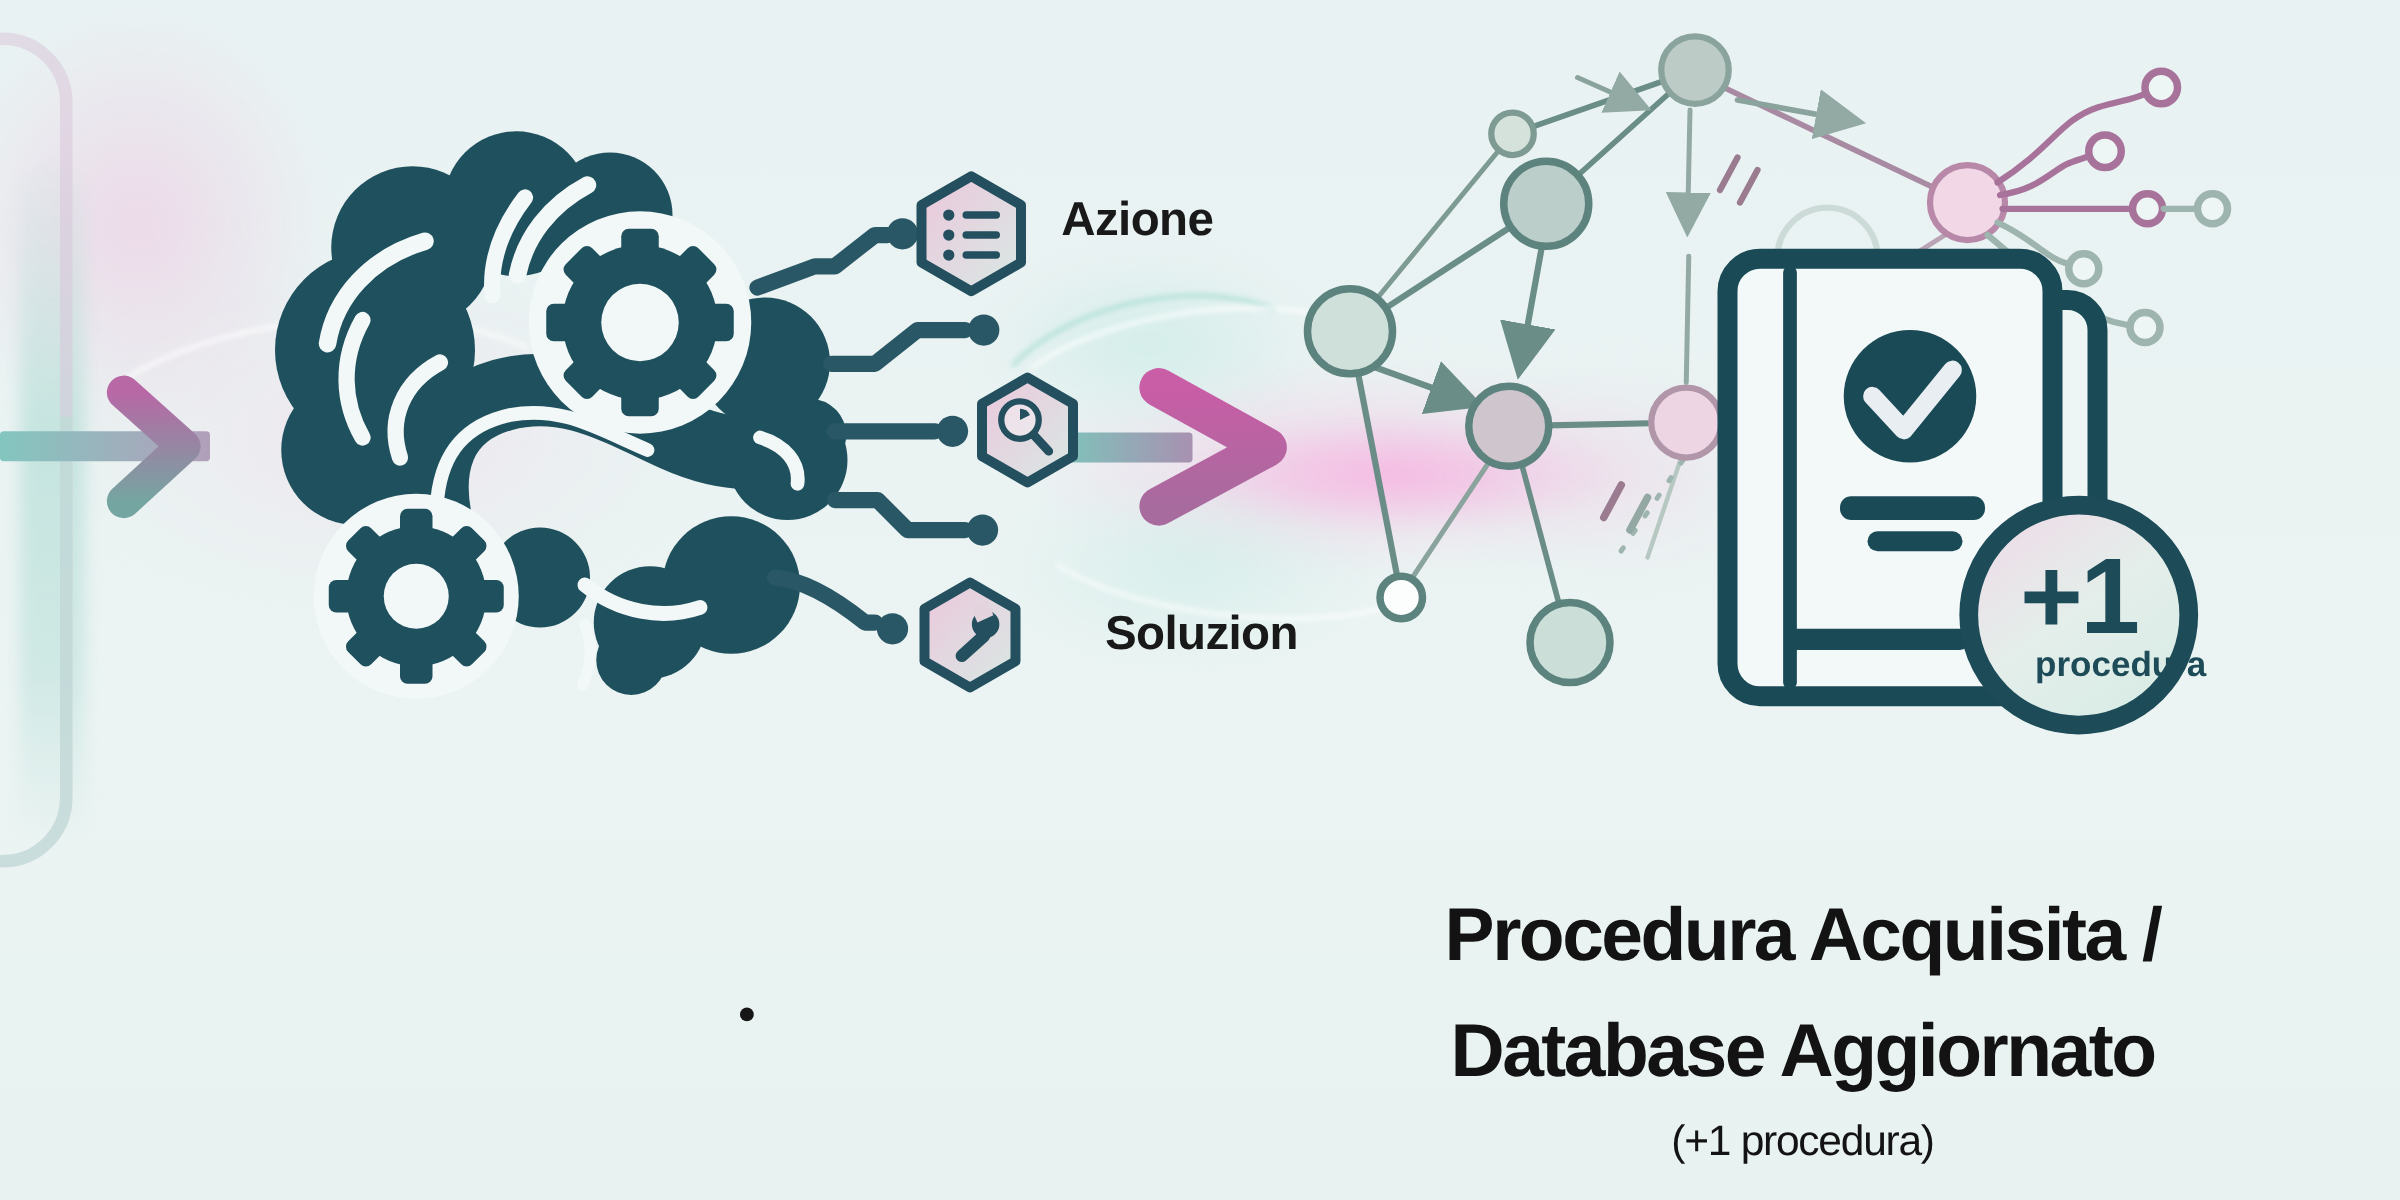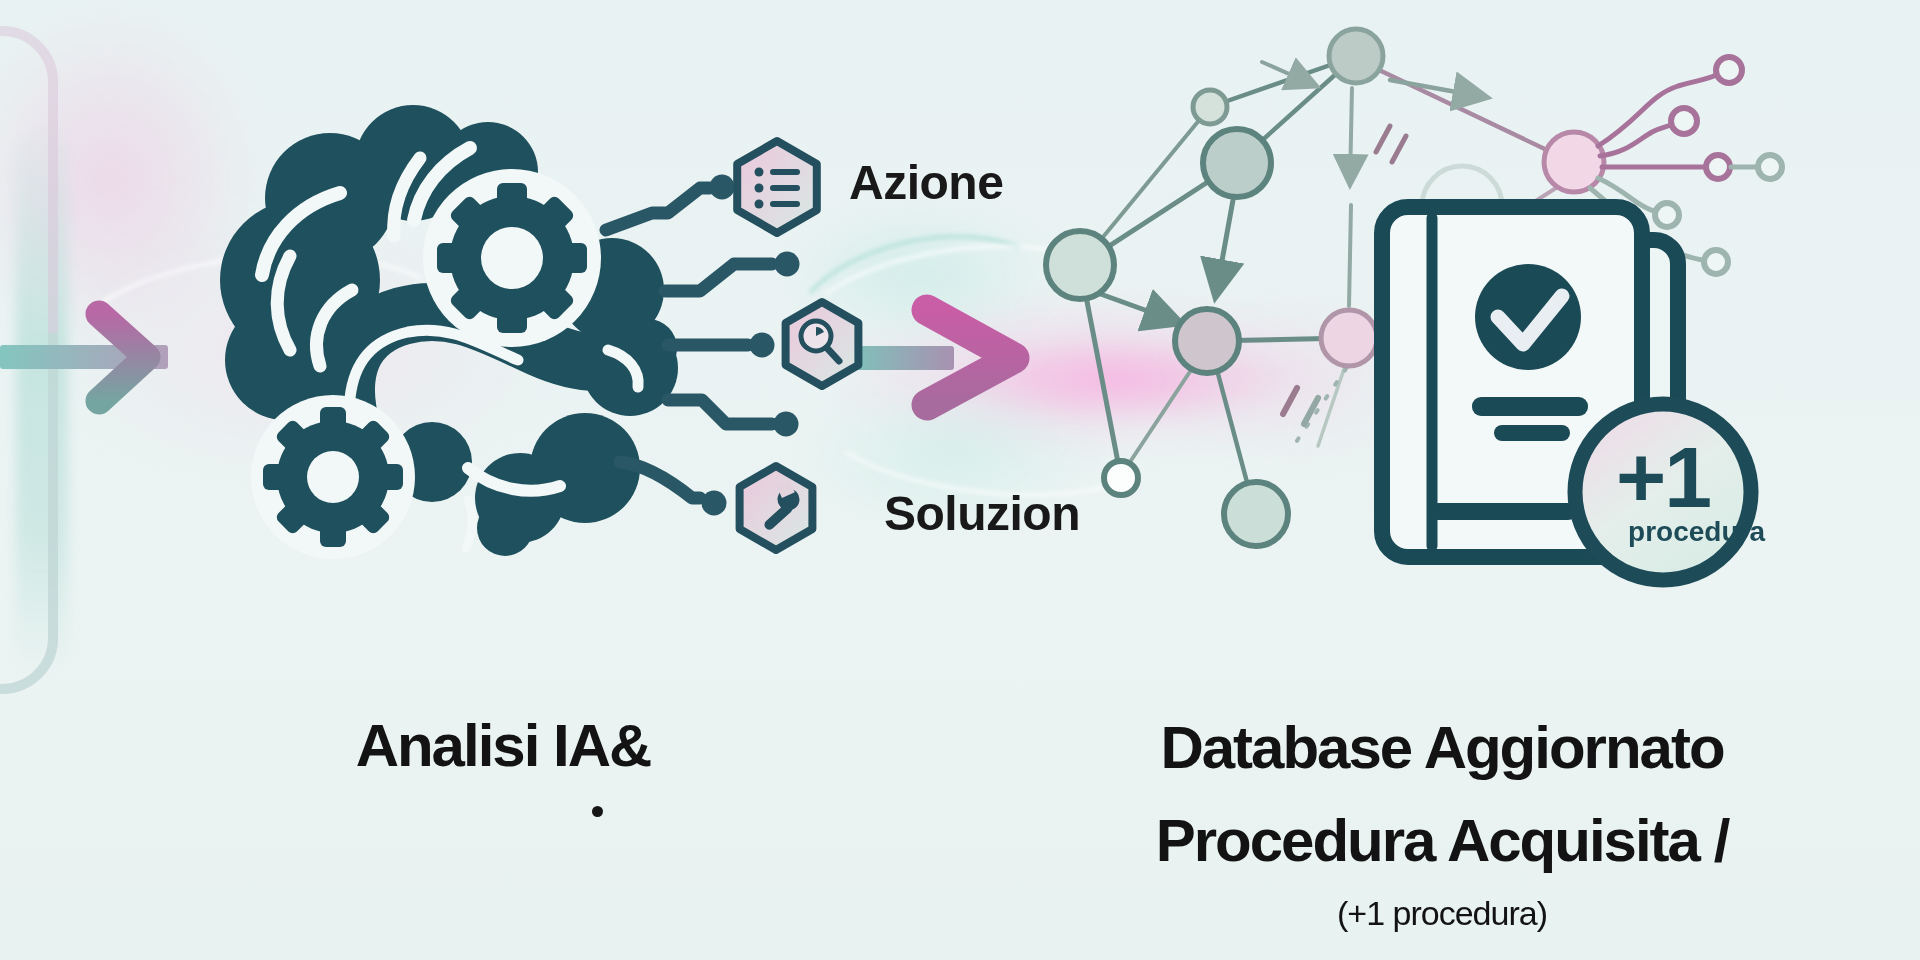--- a/index.html
+++ b/index.html
@@ -18,21 +18,21 @@
   .g-soft{left:1160px;top:290px;width:280px;height:180px;background:radial-gradient(ellipse at center,rgba(240,210,231,.35),rgba(240,210,231,0) 70%);filter:blur(14px);}
   .arc{position:absolute;border:3px solid transparent;border-radius:50%;pointer-events:none;filter:blur(2px);}
   .arc1{left:800px;top:248px;width:310px;height:120px;border-top-color:rgba(255,255,255,.85);transform:rotate(-8deg);}
   .arc2{left:820px;top:378px;width:330px;height:110px;border-bottom-color:rgba(255,255,255,.8);transform:rotate(6deg);}
   .arc3{left:60px;top:255px;width:400px;height:170px;border-top-color:rgba(255,255,255,.8);transform:rotate(-5deg);}
   .arc4{left:786px;top:238px;width:270px;height:150px;border-top-color:rgba(175,222,214,.8);transform:rotate(-12deg);border-width:4px;}
   .panel-edge{position:absolute;left:-54px;top:26px;width:92px;height:648px;border:10px solid rgba(216,196,216,.5);border-radius:58px;}
   .panel-edge2{position:absolute;left:-54px;top:26px;width:92px;height:648px;border:10px solid rgba(182,222,214,.55);border-radius:58px;clip-path:inset(46% 0 0 0);}
   .art{position:absolute;left:0;top:0;width:1920px;height:960px;}
   .txt{position:absolute;color:#131313;}
-  .hex-label{font-size:48px;font-weight:700;letter-spacing:-.5px;color:#191919;}
+  .hex-label{font-size:38px;font-weight:700;letter-spacing:-.5px;color:#191919;}
   .caption{font-weight:700;font-size:60px;line-height:93px;letter-spacing:-2px;text-align:center;}
   .caption .sub{font-weight:500;font-size:34px;line-height:52px;letter-spacing:-1px;}
   .stray-dot{position:absolute;left:592px;top:806px;width:11px;height:11px;border-radius:50%;background:#161616;}
   .badge-plus{position:absolute;left:1578px;top:424px;width:170px;height:106px;text-align:center;
               font-size:86px;font-weight:700;line-height:106px;color:#1d4b58;letter-spacing:-2px;}
   .badge-unit{position:absolute;left:1561px;top:516px;width:204px;text-align:right;
               font-size:28px;font-weight:600;color:#1d4b58;}
 </style>
 </head>
 <body>
@@ -307,26 +307,25 @@
       <path d="M-16,8 L8,8" stroke="#234f5e" stroke-width="10" stroke-linecap="round"></path>
       <circle cx="15" cy="2" r="11" fill="#234f5e"></circle>
       <rect x="13" y="-14" width="14" height="13" fill="#e3d3dd" transform="rotate(18 20 -8)"></rect>
     </g>
   </svg>
 
   <div class="txt hex-label" style="left:849px;top:155px;">Azione</div>
   <div class="txt hex-label" style="left:884px;top:486px;">Soluzion</div>
 
   <div class="txt caption" style="left:178px;top:699px;width:650px;">
-    <div>Analisi IA&amp;</div>
   </div>
   <div class="stray-dot"></div>
 
   <div class="txt caption" style="left:1080px;top:701px;width:724px;">
+    <div>Procedura Acquisita /</div>
     <div>Database Aggiornato</div>
-    <div>Procedura Acquisita /</div>
     <div class="sub">(+1 procedura)</div>
   </div>
 
   <div class="badge-plus">+1</div>
   <div class="badge-unit">procedura</div>
 
 </div>
 
 </body></html>

